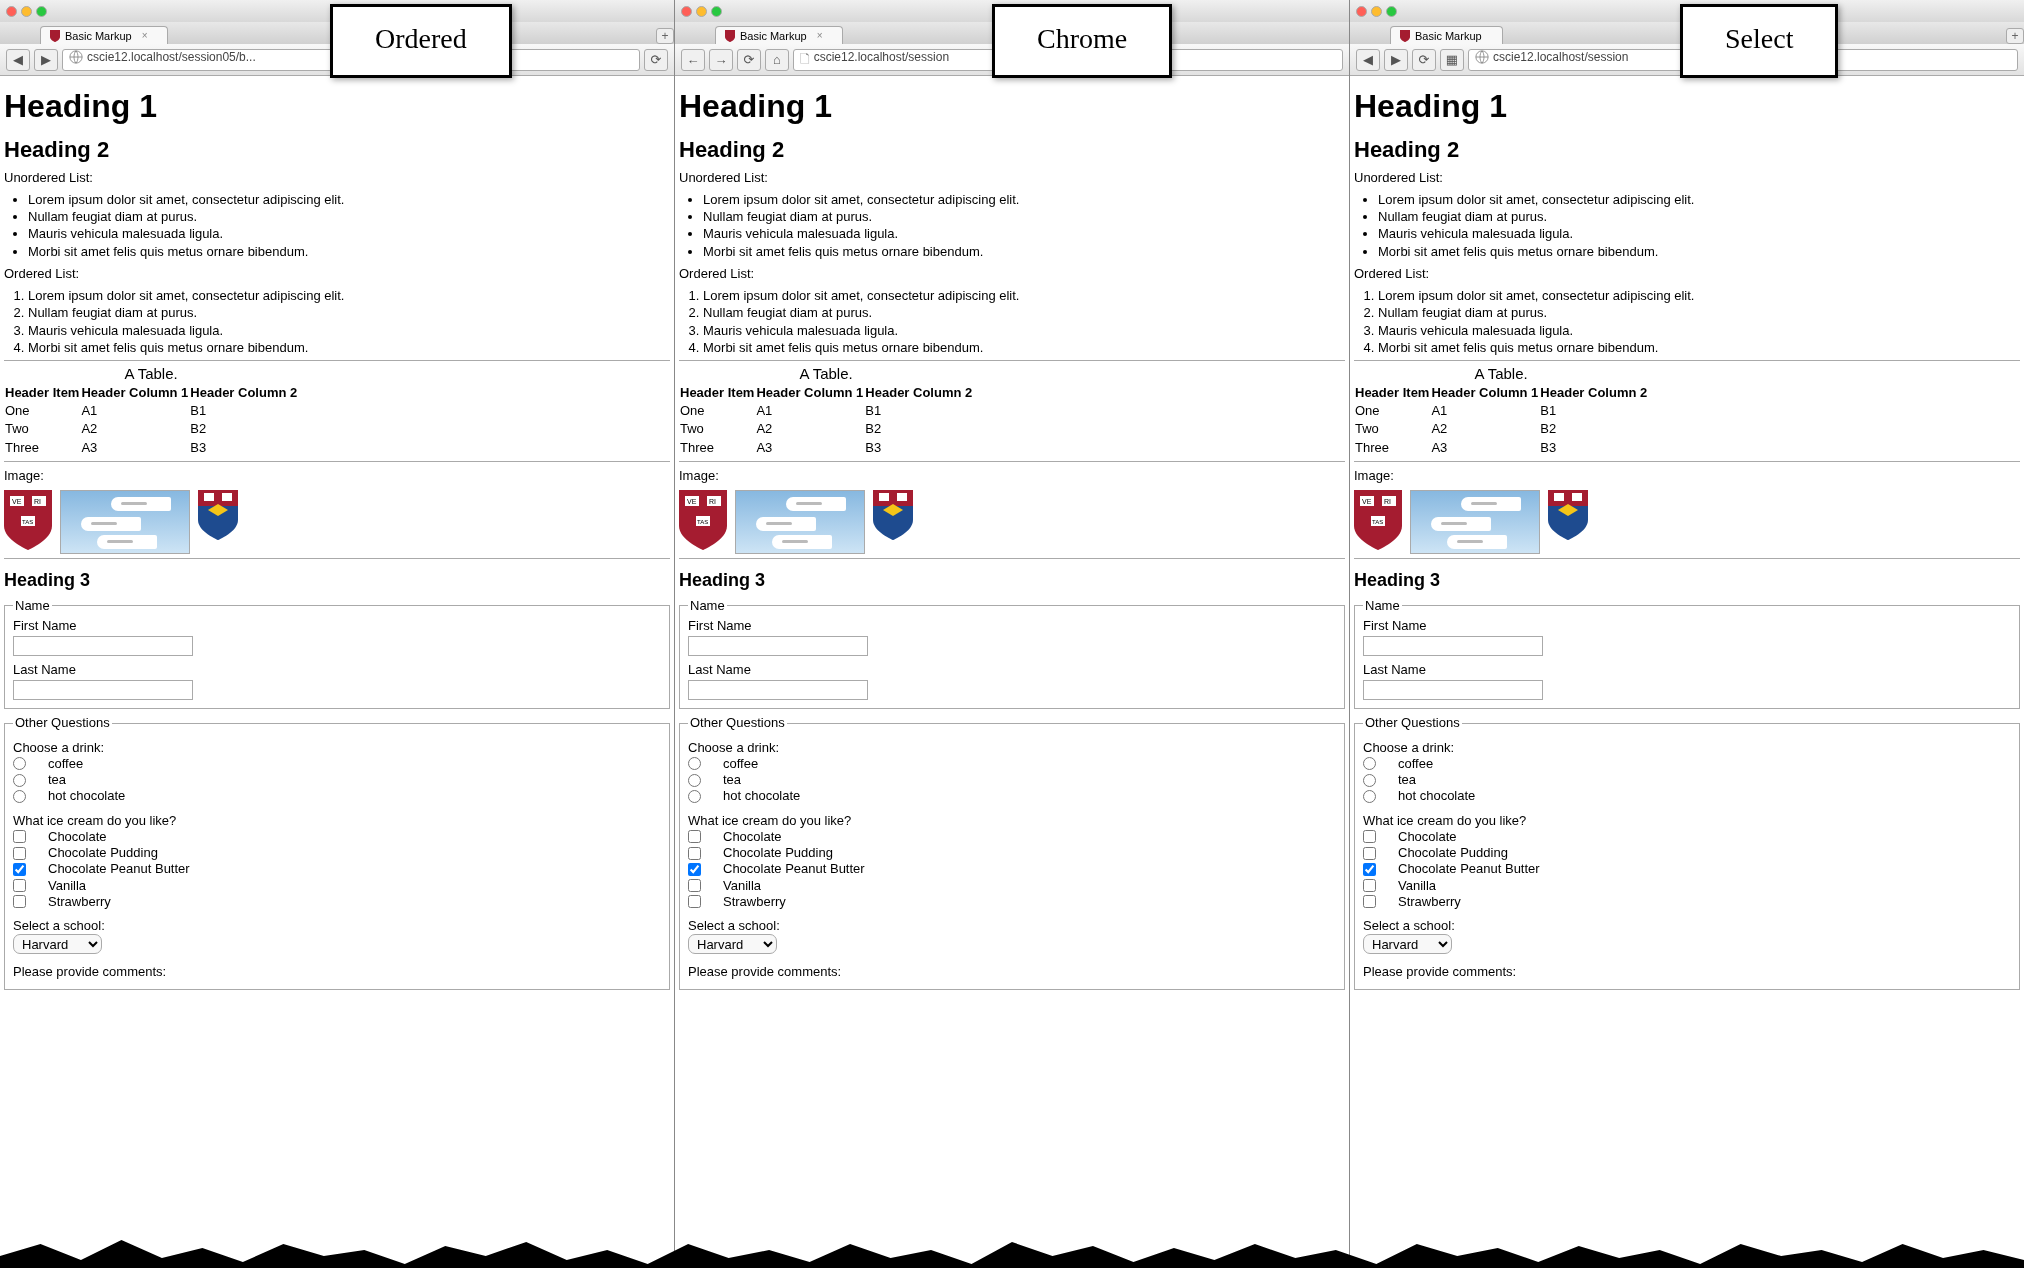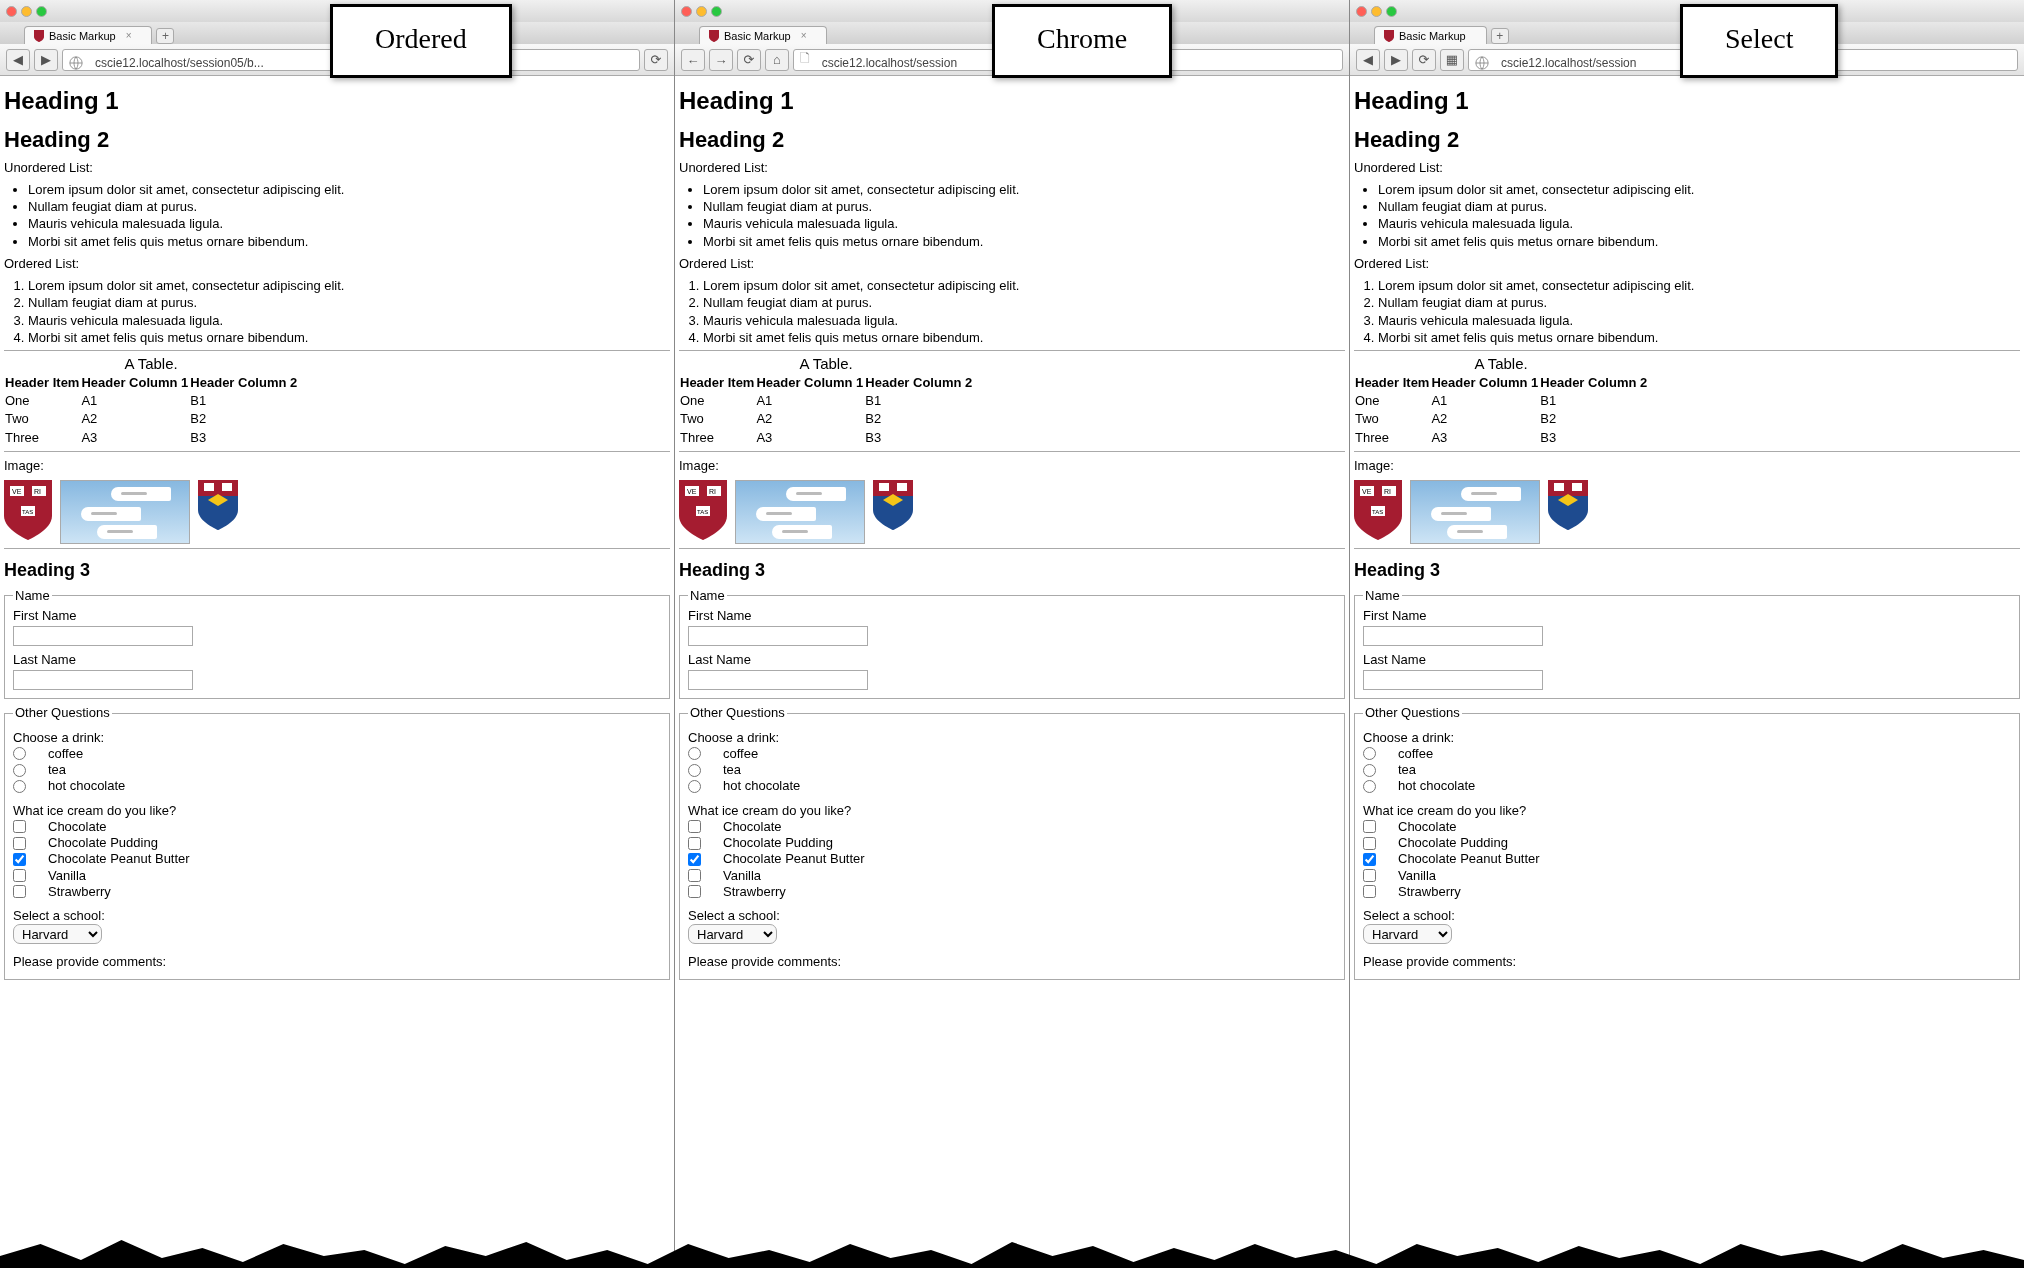--- a/index.html
+++ b/index.html
@@ -35,21 +35,22 @@
     display:flex; align-items:center;
     padding-left:6px;
     font-size:11px;
   }
   .traffic-dot { width:11px; height:11px; border-radius:50%; margin-right:4px; border:1px solid #aaa;}
   .red{background:#ff5f57;} .yel{background:#febc2e;} .grn{background:#28c840;}
   .tabrow {
     height: 22px;
     background: linear-gradient(#e8e8e8, #d0d0d0);
     display:flex; align-items:flex-end;
-    padding-left:24px;
+    padding-left:40px;
+    justify-content:space-between;
   }
   .tab {
     background:#f8f8f8;
     border:1px solid #aaa;
     border-bottom:none;
     border-radius:4px 4px 0 0;
     padding:2px 20px 2px 8px;
     font-size:11px;
     display:flex; align-items:center;
     gap:4px;
@@ -72,37 +73,37 @@
     display:flex;align-items:center;justify-content:center;
     background:#f0f0f0;font-size:13px;color:#555;
   }
   .urlbox {
     flex:1;
     height:22px;
     border:1px solid #aaa;
     border-radius:3px;
     background:#fff;
     display:flex;
-    align-items:flex-end;
+    align-items:flex-start;
     padding:0 6px;
     font-size:12px;
     color:#444;
-    gap:12px;
+    gap:4px;
     overflow:hidden;
   }
   .globe{width:14px;height:14px;flex:none;}
 
   
   .page {
     padding: 2px 4px 0 4px;
     font-size: 13px;
     line-height:1.25;
     color:#000;
   }
-  .page h1{font-size:24px;margin:8px 0 6px;font-weight:bold;}
+  .page h1{font-size:32px;margin:8px 0 6px;font-weight:bold;}
   .page h2{font-size:22px;margin:10px 0 6px;font-weight:bold;}
   .page h3{font-size:18px;margin:10px 0 6px;font-weight:bold;}
   .page p{margin:6px 0;}
   .page ul,.page ol{margin:4px 0 4px 24px;padding:0;}
   .page li{margin:1px 0;}
   table.demo{border-collapse:collapse;font-size:13px;}
   table.demo caption{font-size:15px;}
   .hr{border-top:1px solid #aaa;margin:4px 0;}
   .imagerow{display:flex;align-items:flex-start;gap:8px;margin:4px 0;}
 

